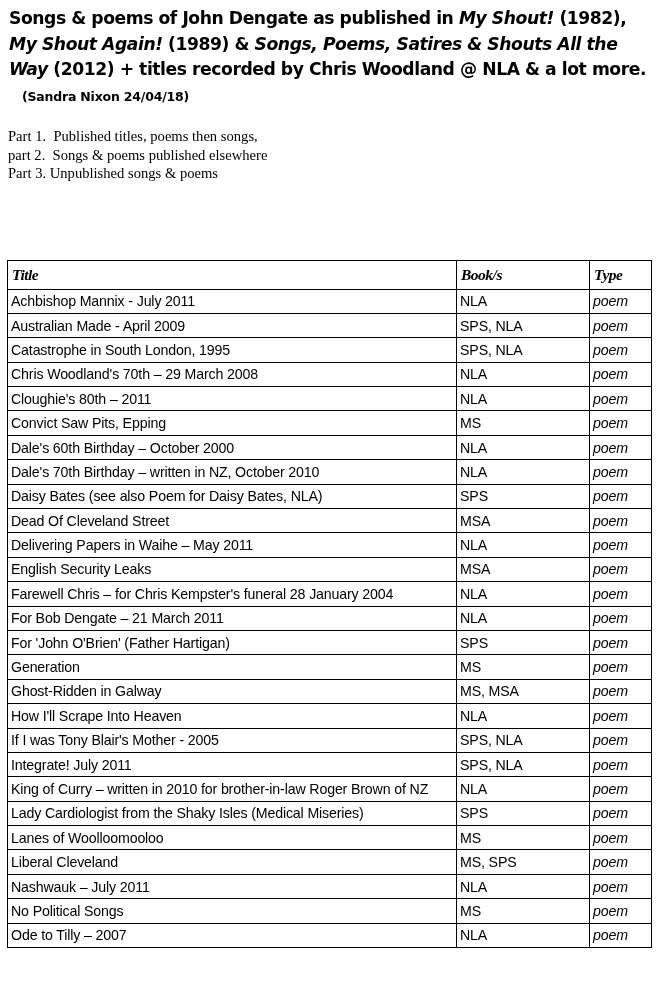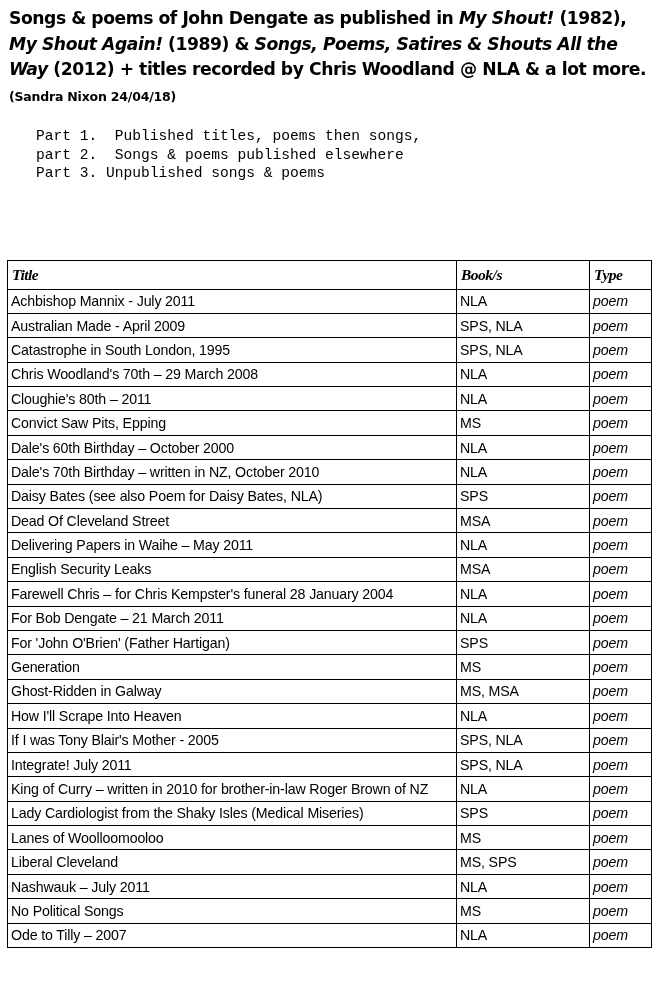--- a/index.html
+++ b/index.html
@@ -3,24 +3,24 @@
   <meta charset="utf-8">
   <style>
     html, body { margin: 0; padding: 0; background: #ffffff; }
     body { width: 660px; height: 988px; position: relative; overflow: hidden; color: #000; }
     .heading {
       position: absolute; left: 9px; top: 6px; width: 645px;
       font-family: "DejaVu Sans", sans-serif; font-weight: bold;
       font-size: 17.2px; line-height: 25.5px; letter-spacing: -0.45px;
     }
     .heading i { font-style: italic; }
-    .heading .small { font-size: 12.5px; letter-spacing: -0.2px; }
+    .heading .small { font-size: 12.5px; letter-spacing: -0.2px; margin-left: 13px; }
     .parts {
       position: absolute; left: 8px; top: 127px;
-      font-family: Liberation Mono, monospace; font-size: 14.6px; line-height: 18.6px; margin-left: 28px;
+      font-family: Liberation Serif, serif; font-size: 14.6px; line-height: 18.6px;
     }
     .parts div { white-space: pre; }
     table.main {
       position: absolute; left: 7px; top: 260px; width: 644px;
       border-collapse: collapse; table-layout: fixed;
       border: 1.6px solid #000;
     }
     table.main td, table.main th {
       border: 1.2px solid #000; padding: 0 0 0 3px; height: 23.4px;
       font-family: "Liberation Sans", sans-serif; font-size: 14.2px;

